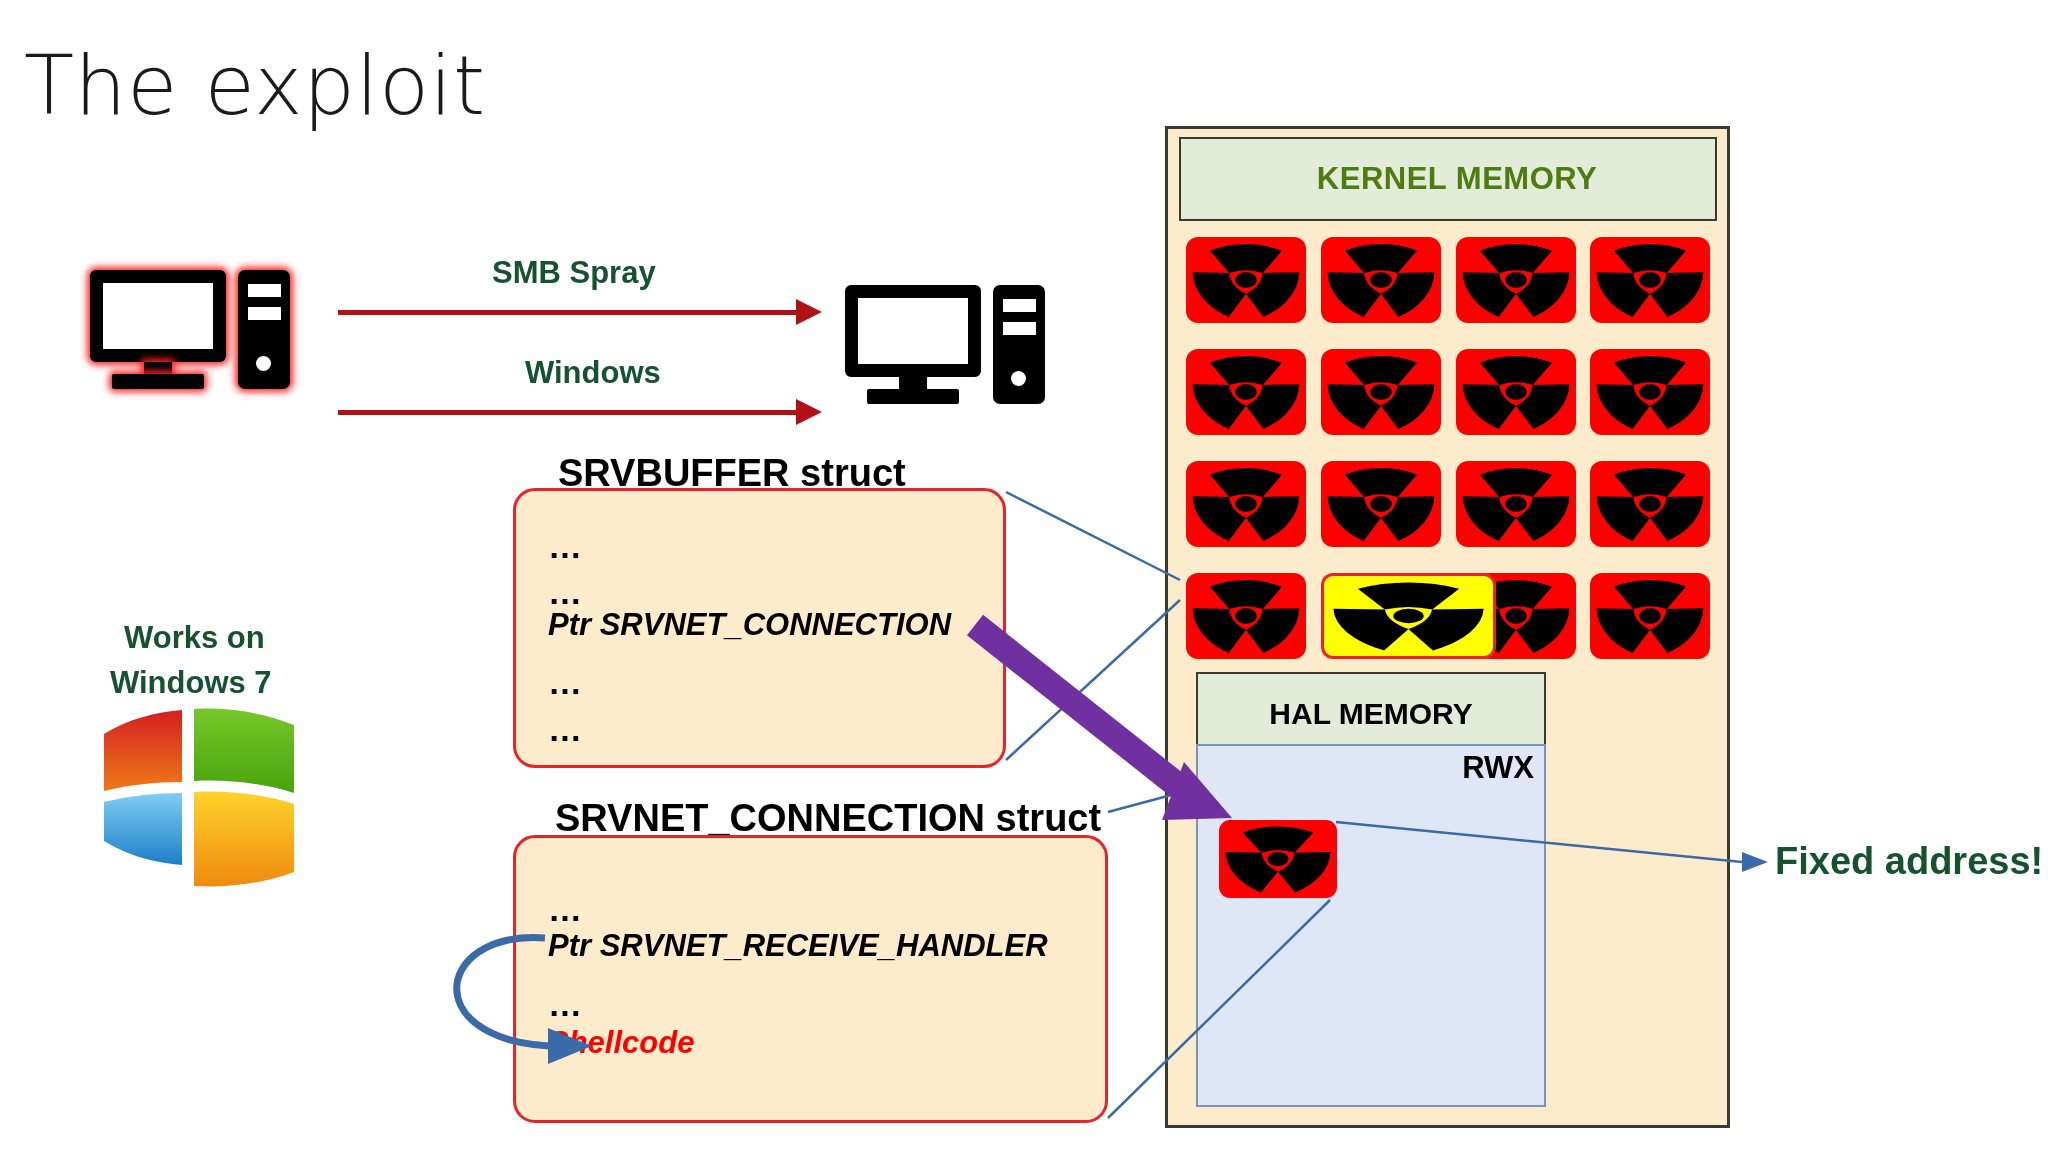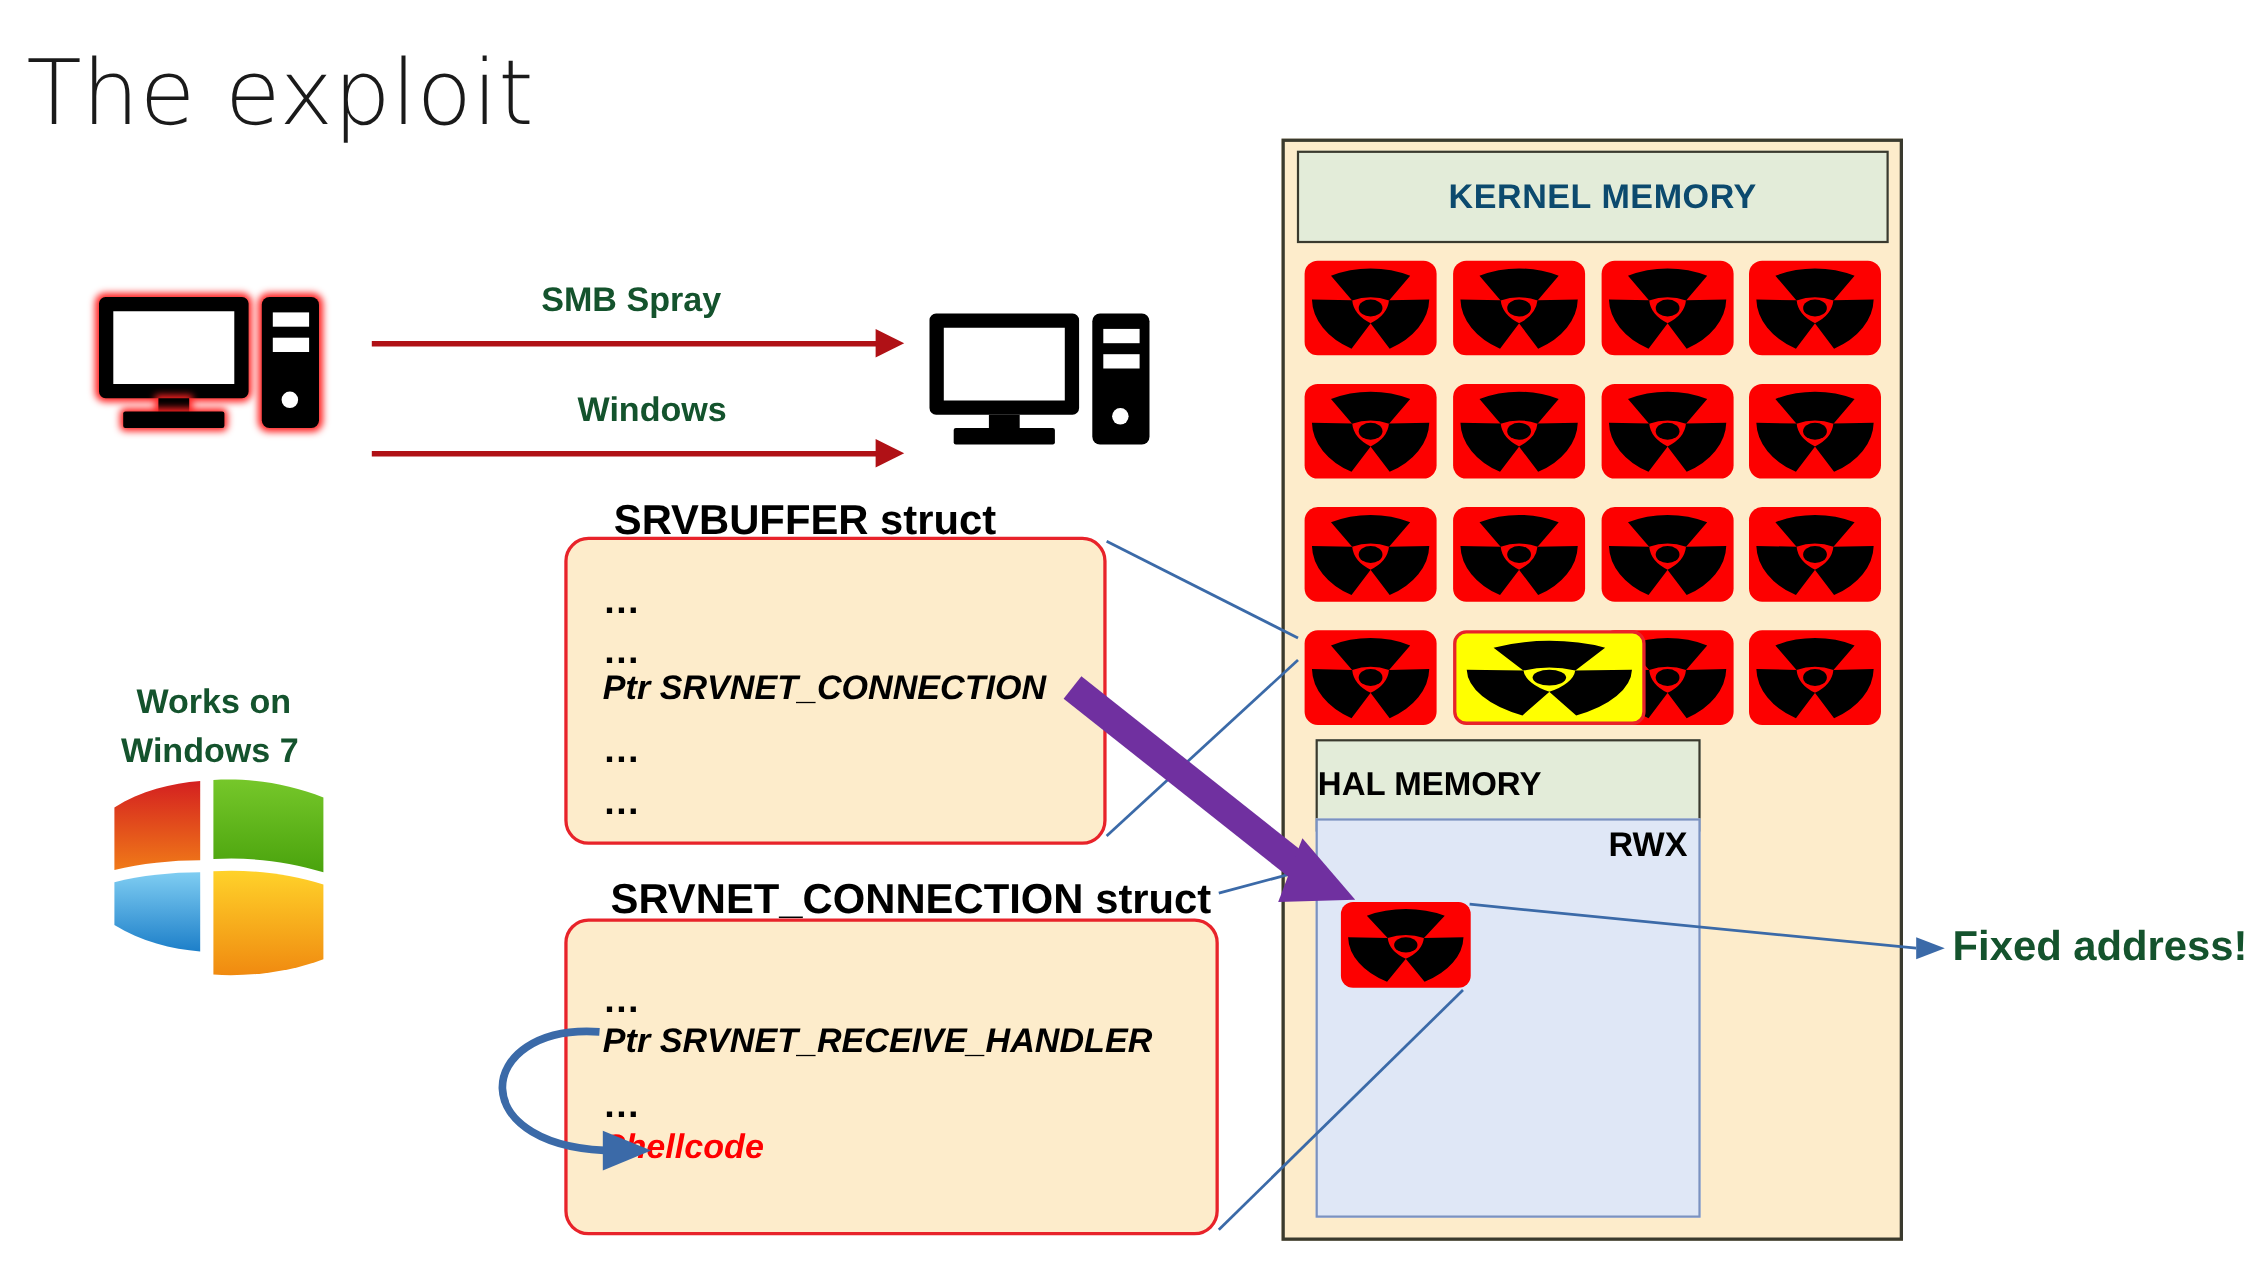--- a/index.html
+++ b/index.html
@@ -172,21 +172,21 @@
     background: #e3ecd9;
     border: 2px solid #3a3a2e;
     box-sizing: border-box;
     display: flex;
     align-items: center;
     justify-content: center;
   }
   #kernel-header .txt {
     font-weight: bold;
     font-size: 31px;
-    color: #0c4a6e;
+    color: #4d7c0f;
     letter-spacing: 0.5px;
     margin-left: 18px;
   }
 
   #tile-grid {
     position: absolute;
     left: 18px;
     top: 108px;
     width: 524px;
     height: 422px;
@@ -220,20 +220,21 @@
     position: absolute;
     left: 0;
     top: 0;
     width: 350px;
     height: 84px;
     background: #e3ecd9;
     border: 2px solid #3a3a2e;
     box-sizing: border-box;
     display: flex;
     align-items: center;
+    justify-content: center;
   }
   #hal-header .txt {
     font-weight: bold;
     font-size: 30px;
     color: #000;
   }
   #hal-body {
     position: absolute;
     left: 0;
     top: 72px;

